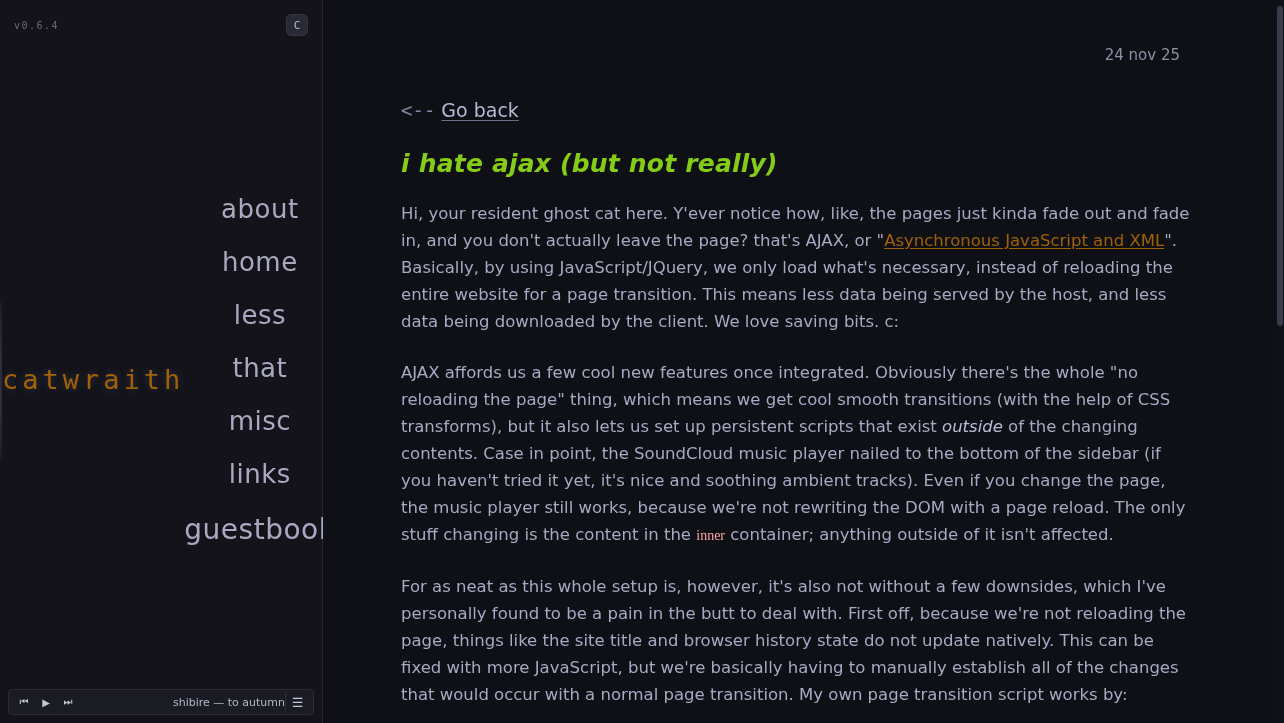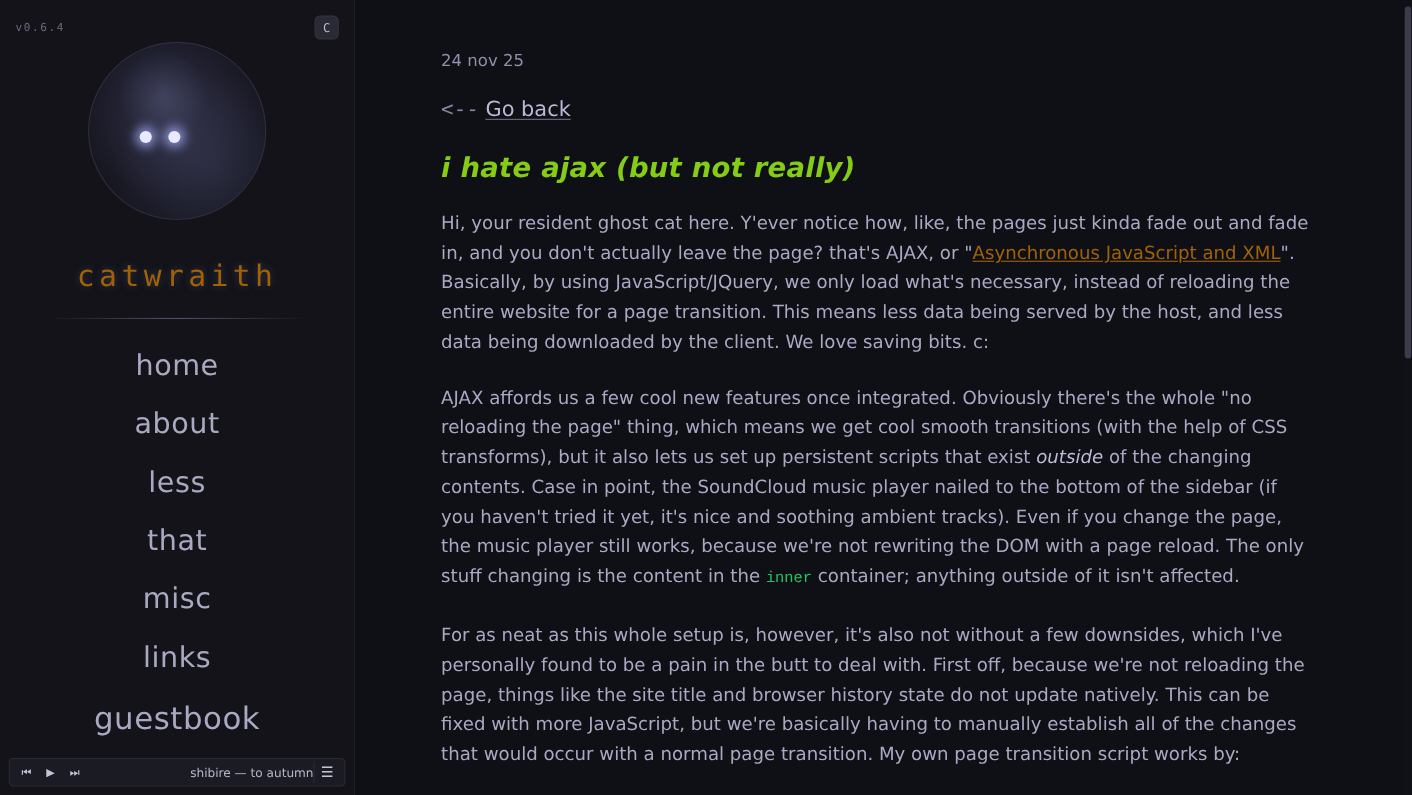--- a/index.html
+++ b/index.html
@@ -19,21 +19,21 @@
 
   
   .sidebar {
     position: relative;
     width: 323px;
     height: 723px;
     background: #131319;
     border-right: 1px solid #24242e;
     flex: 0 0 323px;
     display: flex;
-    flex-direction: column;
+    flex-direction: row;
     align-items: center;
   }
   .version {
     position: absolute;
     top: 20px; left: 14px;
     font-family: "DejaVu Sans Mono", monospace;
     font-size: 10px;
     letter-spacing: 1.5px;
     color: #6a6a7c;
   }
@@ -154,24 +154,25 @@
     flex: 1;
     height: 723px;
     background: #0f0f16;
     overflow: hidden;
   }
   .inner {
     padding: 46px 92px 0 78px;
     height: 723px;
   }
   .date {
+    text-align: right;
     font-family: "DejaVu Sans", sans-serif;
     font-size: 15px;
     color: #8f8fa8;
-    margin-bottom: 24px;
+    margin-bottom: 35px;
     padding-right: 12px;
   }
   .go-back {
     font-size: 19px;
     color: #b9b9d4;
     margin-bottom: 22px;
     display: inline-block;
     cursor: pointer;
   }
   .go-back .arrow {
@@ -200,23 +201,23 @@
     max-width: 800px;
   }
   p.body a {
     color: #a16207;
     text-decoration: underline;
     text-underline-offset: 2px;
     cursor: pointer;
   }
   p.body em { font-style: italic; color: #bcbcd8; }
   p.body code {
-    font-family: Liberation Mono, monospace;
+    font-family: Liberation Serif, serif;
     font-size: 14px;
-    color: #22c55e;
+    color: #fca5a5;
   }
   .list-line {
     font-size: 16.5px;
     line-height: 27px;
     color: #a9a9c4;
     margin: 0;
     max-width: 800px;
   }
 
   
@@ -246,22 +247,22 @@
 
     <div class="avatar">
       <div class="eye left"></div>
       <div class="eye right"></div>
     </div>
 
     <div class="site-title">catwraith</div>
     <div class="divider"></div>
 
     <nav class="nav">
+      <a class="nav-item">about</a>
       <a class="nav-item">home</a>
-      <a class="nav-item">about</a>
       <a class="nav-item">less</a>
       <a class="nav-item">that</a>
       <a class="nav-item">misc</a>
       <a class="nav-item">links</a>
       <a class="nav-item guestbook">guestbook</a>
     </nav>
 
     <div class="player">
       <button class="player-btn">⏮</button>
       <button class="player-btn">▶</button>

